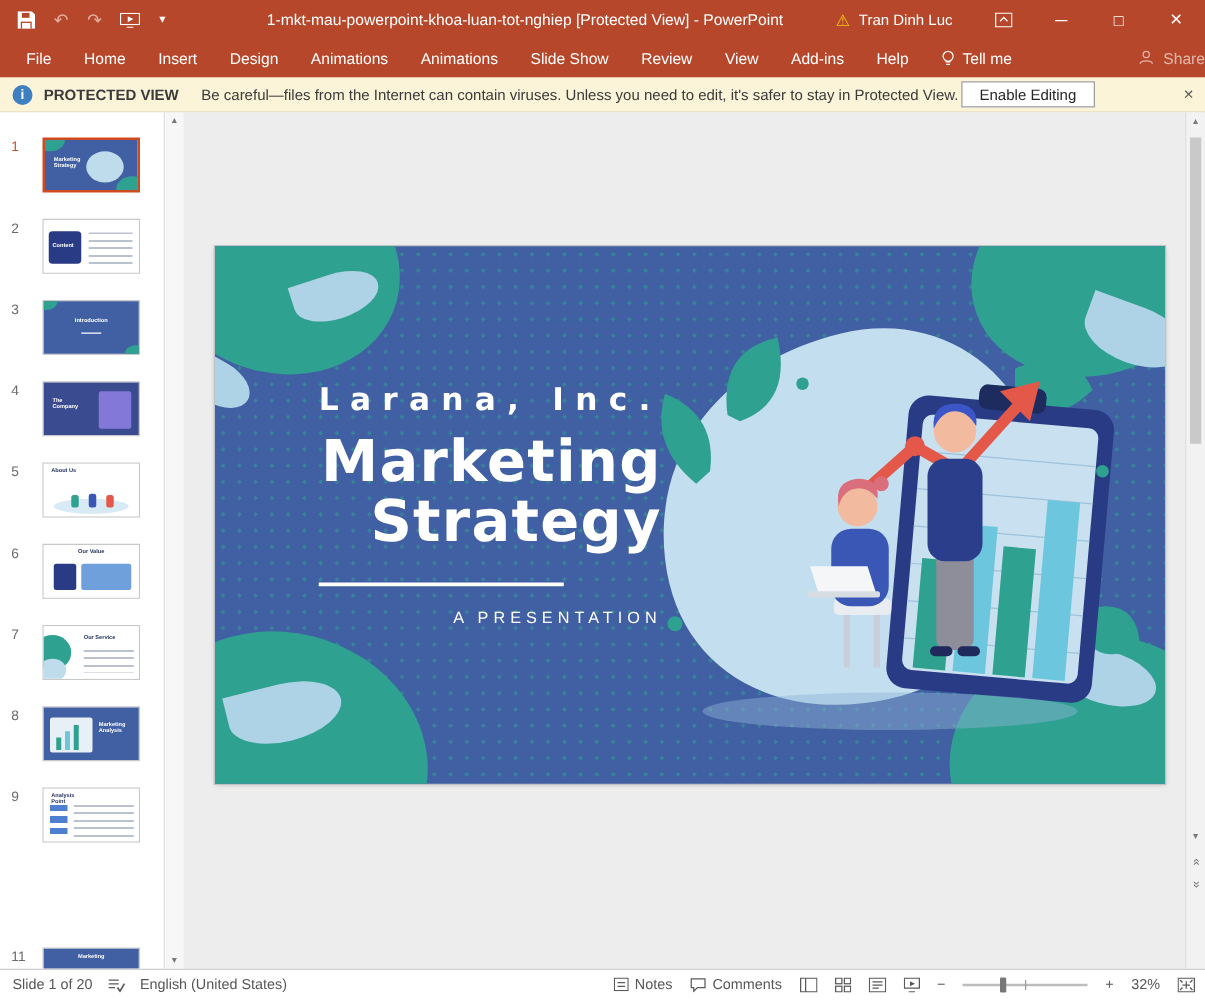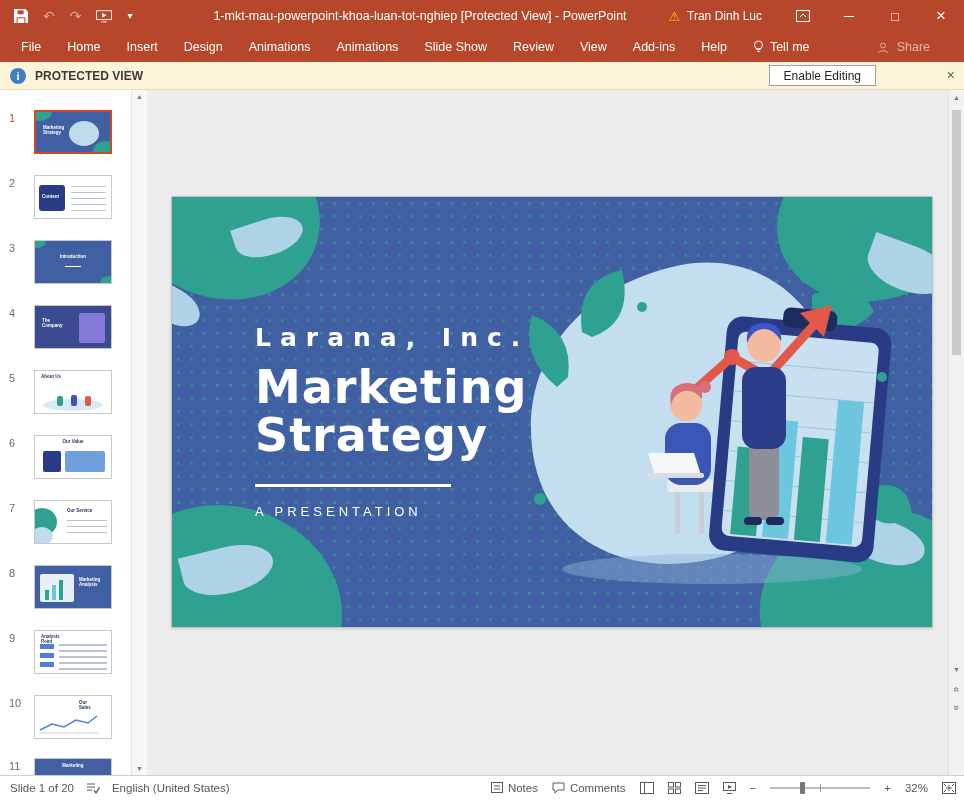--- a/index.html
+++ b/index.html
@@ -18,21 +18,21 @@
   .warn{color:#F5C518;font-size:13px;}
   .ribbon-opts{padding:0 16px;display:flex;align-items:center;}
   .win-btn{width:46px;height:32px;display:flex;align-items:center;justify-content:center;font-size:13px;}
   .win-btn.close{font-size:17px;}
   .minbar{display:inline-block;width:10px;height:1px;background:#fff;}
 
   
   .tabs{position:absolute;top:32px;left:0;right:0;height:30px;background:#B7472A;display:flex;align-items:center;color:#fff;font-size:12.5px;padding-left:8px;}
   .tab{padding:0 13px;height:100%;display:flex;align-items:center;white-space:nowrap;}
   .tellme{display:flex;align-items:flex-start;gap:6px;padding:0 13px;}
-  .share{margin-left:auto;margin-right:34px;display:flex;align-items:flex-end;gap:8px;opacity:.6;}
+  .share{margin-left:auto;display:flex;align-items:flex-start;gap:8px;opacity:.6;}
 
   
   .pvbar{position:absolute;top:62px;left:0;right:0;height:28px;background:#FBF4D9;border-bottom:1px solid #E6DDBC;display:flex;align-items:center;font-size:12px;color:#3A3A3A;}
   .pv-info{width:16px;height:16px;border-radius:50%;background:#3E7FC1;color:#fff;display:flex;align-items:center;justify-content:center;font-size:11px;font-weight:bold;font-style:italic;margin:0 9px 0 10px;flex:none;}
   .pv-label{font-weight:bold;margin-right:18px;white-space:nowrap;}
   .pv-msg{white-space:nowrap;}
   .pv-btn{margin-left:auto;margin-right:88px;background:#fff;border:1px solid #9E9E9E;font-size:12px;color:#262626;padding:2px 14px;height:21px;display:flex;align-items:center;white-space:nowrap;font-family:"Liberation Sans",sans-serif;}
   .pv-close{position:absolute;right:9px;top:5px;color:#5A5A5A;font-size:14px;}
 
   
@@ -60,21 +60,21 @@
   .vscroll{position:absolute;right:0;top:0;bottom:0;width:16px;background:#F2F2F2;border-left:1px solid #E0E0E0;}
   .sthumb{position:absolute;left:3px;right:3px;background:#C9C9C9;}
   .schev{position:absolute;left:0;width:15px;text-align:center;color:#6F6F6F;font-size:10px;}
   .schev .rot{display:inline-block;transform:rotate(90deg);}
 
   
   .slide{position:absolute;left:25px;top:107px;width:760px;height:430px;background:#415FA3;overflow:hidden;box-shadow:0 0 0 1px #BFC4C9,0 1px 4px rgba(0,0,0,.22);}
   .dots{position:absolute;inset:0;background-image:radial-gradient(#2FA191 1.6px,transparent 1.7px);background-size:13px 13px;opacity:.55;}
   .cb{position:absolute;background:#2FA191;border-radius:50%;}
   .cba{position:absolute;background:#AFD3E6;border-radius:0 50% 50% 50%;}
-  .slide-text{position:absolute;left:83px;top:126px;color:#fff;}
+  .slide-text{position:absolute;left:83px;top:108px;color:#fff;text-align:right;}
   .company{font-family:"DejaVu Sans",sans-serif;font-size:25px;font-weight:bold;letter-spacing:9px;white-space:nowrap;}
   .headline{font-family:"DejaVu Sans",sans-serif;font-size:46px;font-weight:bold;letter-spacing:1px;line-height:1.04;margin-top:12px;}
   .headline2{font-family:"DejaVu Sans",sans-serif;font-size:46px;font-weight:bold;letter-spacing:1px;line-height:1.04;}
   .rule{width:196px;height:3px;background:#fff;margin-top:24px;}
   .subtitle{font-size:13px;letter-spacing:4px;margin-top:17px;white-space:nowrap;}
   .illus{position:absolute;left:290px;top:40px;}
 
   
   .statusbar{position:absolute;bottom:0;left:0;right:0;height:25px;background:#fff;border-top:1px solid #CFCFCF;display:flex;align-items:center;font-size:11.5px;color:#565656;}
   .sb-left{display:flex;align-items:center;gap:12px;padding-left:10px;}
@@ -157,20 +157,21 @@
         </svg>
       <span>Share</span>
     </span>
   </nav>
 
   <div class="pvbar">
     <span class="pv-info">
         <i>i</i>
       </span>
     <span class="pv-label">PROTECTED VIEW</span>
+    <span class="pv-msg">Be careful—files from the Internet can contain viruses. Unless you need to edit, it's safer to stay in Protected View.</span>
     <button class="pv-btn">Enable Editing</button>
     <span class="pv-close">×</span>
   </div>
 
   <div class="workspace">
 
     <aside class="thumbpanel">
 
       <div class="trow" style="top:20px">
         <span class="tnum sel">1</span>
@@ -270,32 +271,20 @@
         <span class="tnum">9</span>
         <div class="thumb">
           <div class="mini">
             <span class="mlabel" style="left:6px;top:3px">Analysis Point</span>
             <i style="position:absolute;left:5px;top:13px;width:14px;bottom:3px;background:repeating-linear-gradient(to bottom,#4F7FD0 0 5px,transparent 5px 9px)"></i>
             <i class="m-lines" style="left:24px;right:4px;top:13px;bottom:3px"></i>
           </div>
         </div>
       </div>
 
-      <div class="trow" style="top:605px">
-        <span class="tnum">10</span>
-        <div class="thumb">
-          <div class="mini">
-            <span class="mlabel" style="left:44px;top:4px;width:30px">Our Sales</span>
-            <svg style="position:absolute;left:4px;bottom:4px" width="60" height="20" viewBox="0 0 60 20">
-              <path d="M0 19h60" stroke="#C9CED6" stroke-width="1" fill="none"></path>
-              <path d="M1 16 L13 10 L25 13 L37 6 L49 9 L58 2" stroke="#4F7FD0" stroke-width="1.5" fill="none"></path>
-            </svg>
-          </div>
-        </div>
-      </div>
 
       <div class="trow" style="top:668px">
         <span class="tnum">11</span>
         <div class="thumb">
           <div class="mini dark">
             <span class="mlabel light ctr" style="top:4px">Marketing</span>
           </div>
         </div>
       </div>
 

